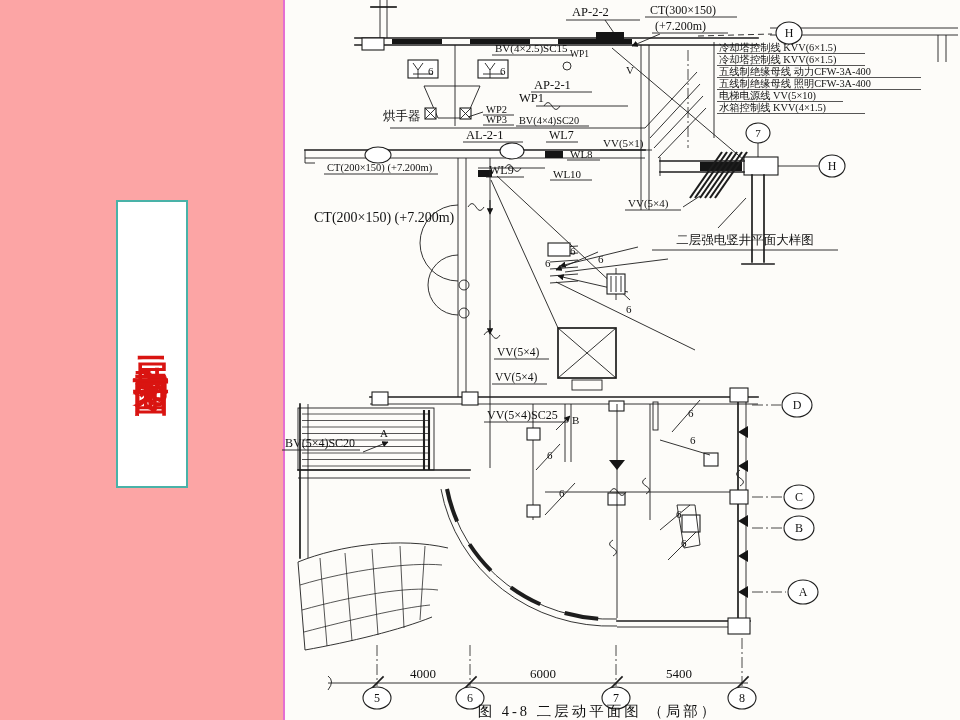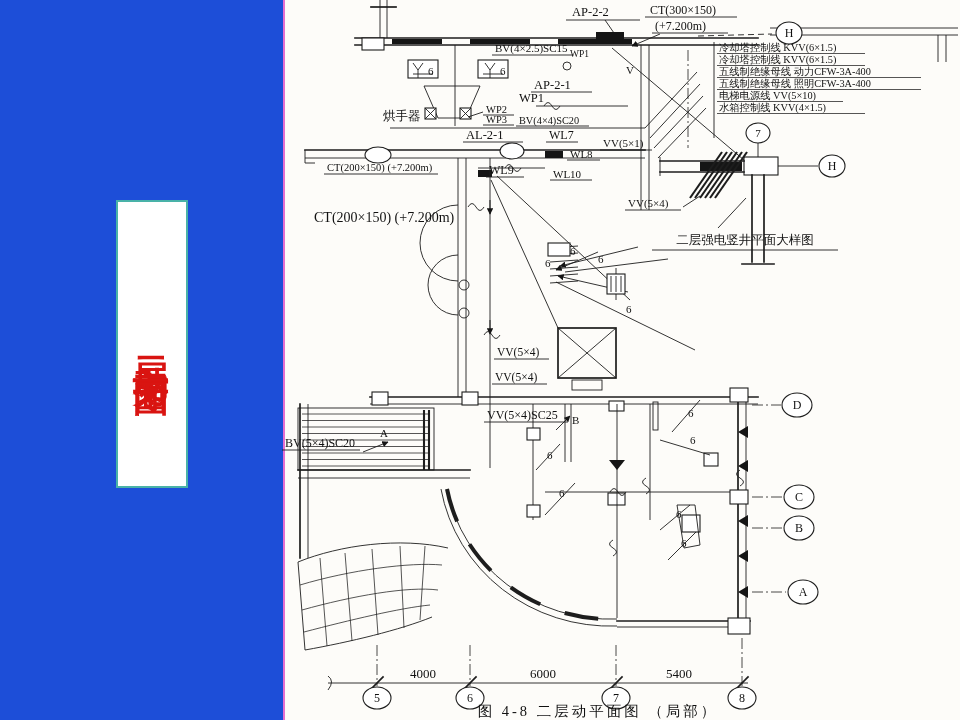--- a/index.html
+++ b/index.html
@@ -1,16 +1,16 @@
 <!DOCTYPE html>
 <html><head>
 <meta charset="utf-8">
 <style>
   html,body{margin:0;padding:0;background:#fff;}
-  .slide{position:relative;width:960px;height:720px;background:#1d4ed8;overflow:hidden;font-family:"Liberation Sans",sans-serif;}
+  .slide{position:relative;width:960px;height:720px;background:#fca5a5;overflow:hidden;font-family:"Liberation Sans",sans-serif;}
   .divider{position:absolute;left:283px;top:0;width:2px;height:720px;background:#e46fd1;}
   .title-box{position:absolute;left:116px;top:200px;width:68px;height:284px;border:2px solid #49b2a8;background:#fff;display:flex;align-items:center;justify-content:center;}
   .vtitle{writing-mode:vertical-rl;text-orientation:upright;font-family:"DejaVu Serif","Liberation Serif",serif;font-weight:700;font-size:36px;line-height:1;letter-spacing:4px;color:#d91411;}
   svg.plan{position:absolute;left:0;top:0;}
   .w{stroke:#1d1d1d;stroke-width:1.7;fill:none;stroke-linecap:square;}
   .t{stroke:#1d1d1d;stroke-width:0.9;fill:none;}
   .t8{stroke:#1d1d1d;stroke-width:0.75;fill:none;}
   .th{stroke:#1d1d1d;stroke-width:2.1;fill:none;}
   .arcwall{stroke:#1d1d1d;stroke-width:4;fill:none;stroke-dasharray:34 26;}
   .blk{fill:#151515;stroke:none;}

